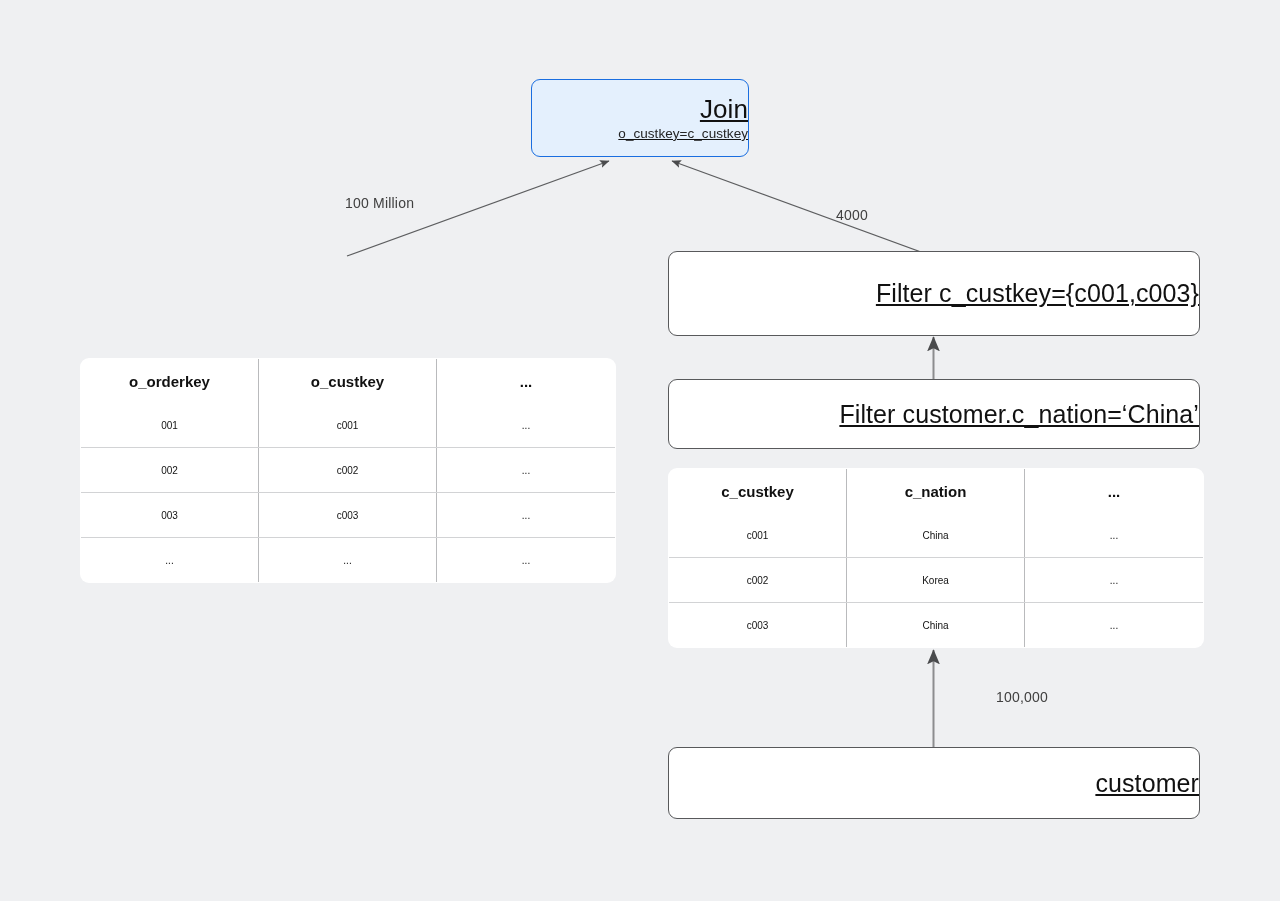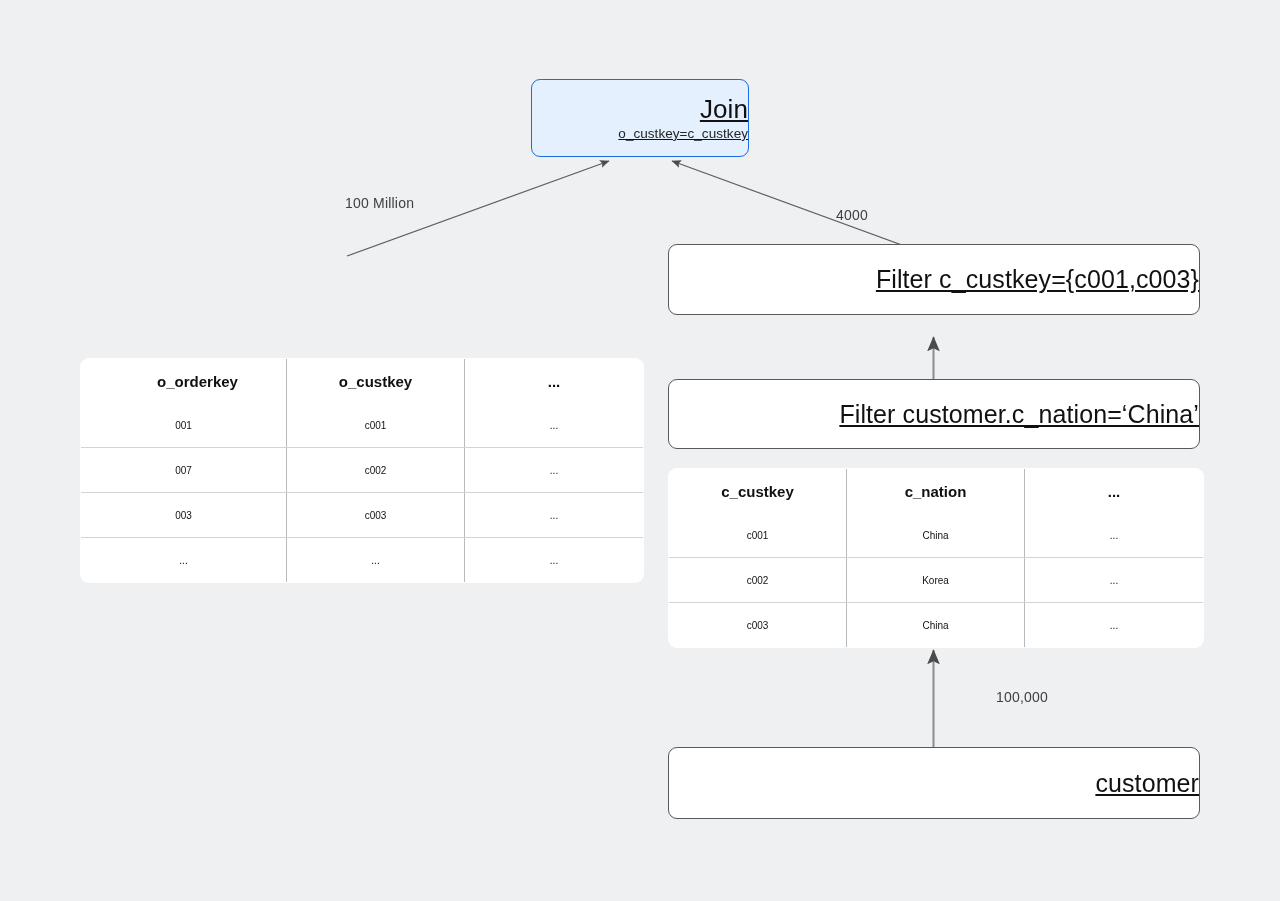--- a/index.html
+++ b/index.html
@@ -121,48 +121,48 @@
 
     <line x1="933.5" y1="748" x2="933.5" y2="650" stroke="#8c8d8f" stroke-width="2" marker-end="url(#arrowhead)"></line>
   </svg>
 
   <div class="node join" style="left:531px; top:79px; width:218px; height:78px;">
     <div class="title">Join</div>
     <div class="subtitle">o_custkey=c_custkey</div>
   </div>
 
 
-  <div class="node" style="left:668px; top:244px; width:532px; height:71px;">
+  <div class="node" style="left:668px; top:251px; width:532px; height:85px;">
     <div class="title">Filter c_custkey={c001,c003}</div>
   </div>
 
   <div class="node" style="left:668px; top:747px; width:532px; height:72px;">
     <div class="title">customer</div>
   </div>
 
   <div class="node" style="left:668px; top:379px; width:532px; height:70px;">
     <div class="title">Filter customer.c_nation=‘China’</div>
   </div>
 
   <table class="grid" style="left:80px; top:358px; width:532px;">
     <thead>
       <tr>
-        <th style="width:177px; height:44px;padding-left:28px;">o_orderkey</th>
+        <th style="width:177px; height:44px;">o_orderkey</th>
         <th style="width:177px; height:44px;">o_custkey</th>
         <th style="width:178px; height:44px;">...</th>
       </tr>
     </thead>
     <tbody>
       <tr>
         <td style="height:44px;">001</td>
         <td style="height:44px;">c001</td>
         <td style="height:44px;">...</td>
       </tr>
       <tr>
-        <td style="height:44px;">007</td>
+        <td style="height:44px;">002</td>
         <td style="height:44px;">c002</td>
         <td style="height:44px;">...</td>
       </tr>
       <tr>
         <td style="height:44px;">003</td>
         <td style="height:44px;">c003</td>
         <td style="height:44px;">...</td>
       </tr>
       <tr>
         <td style="height:44px;">...</td>

